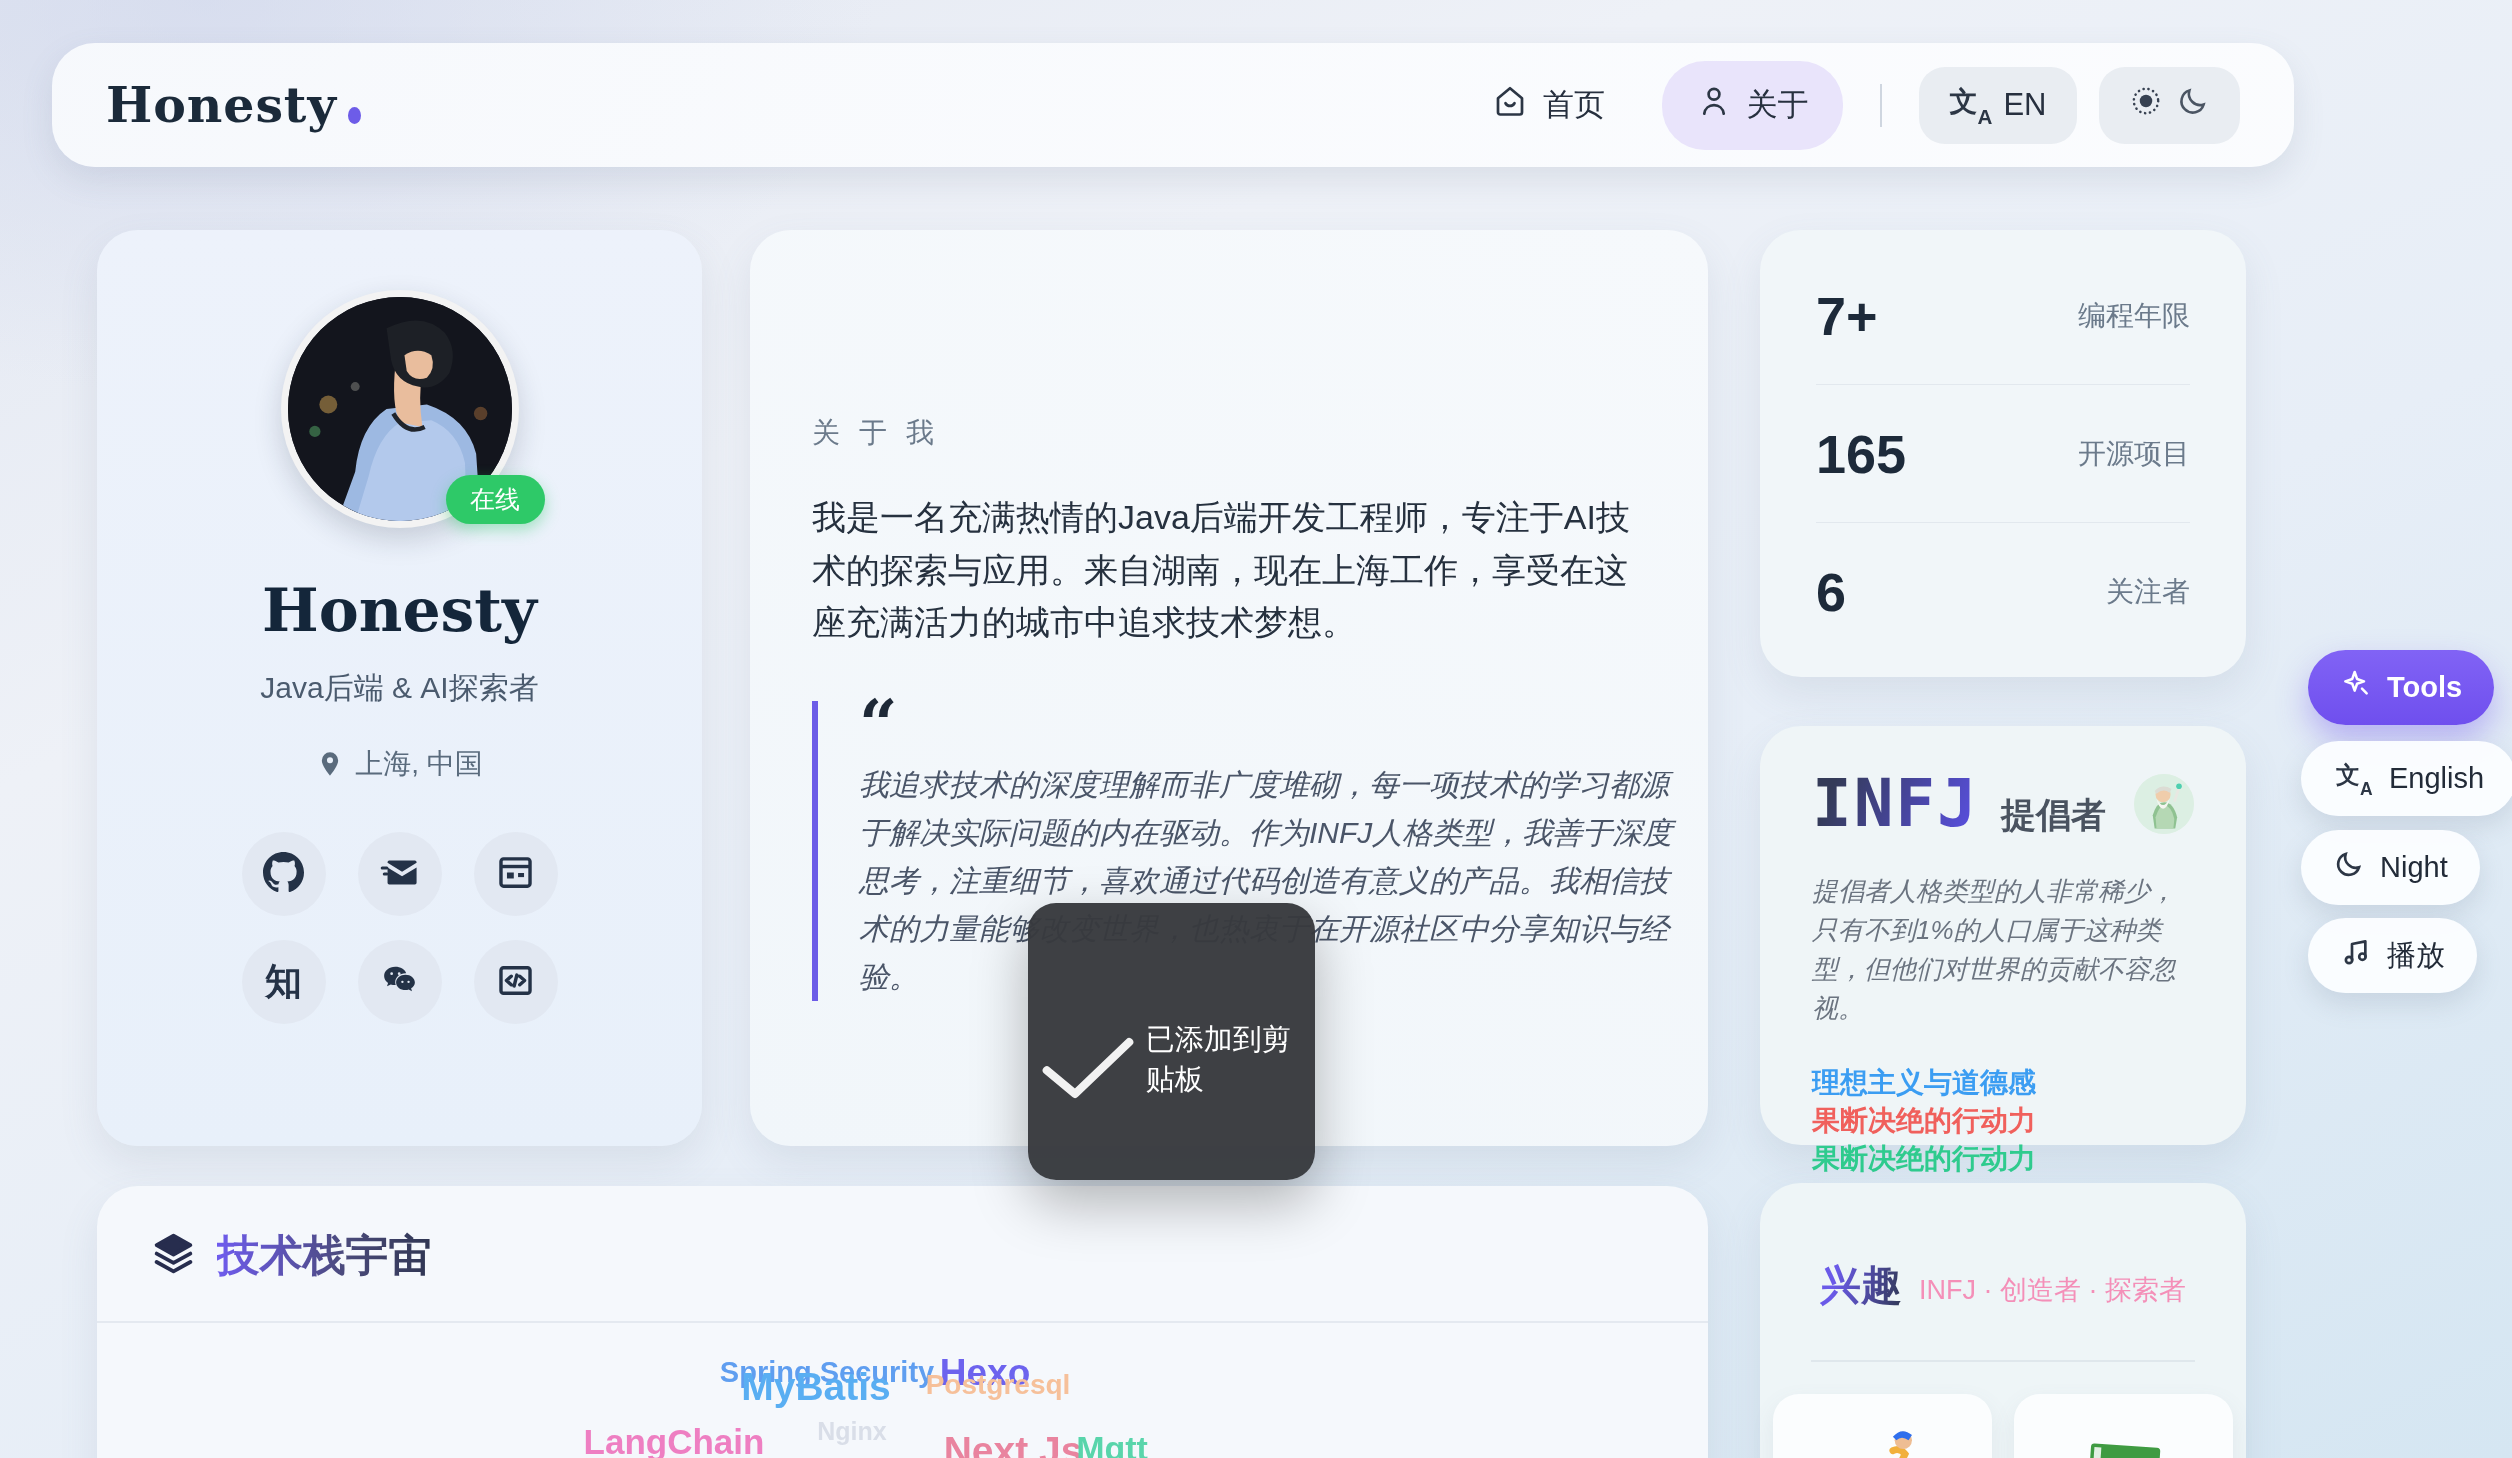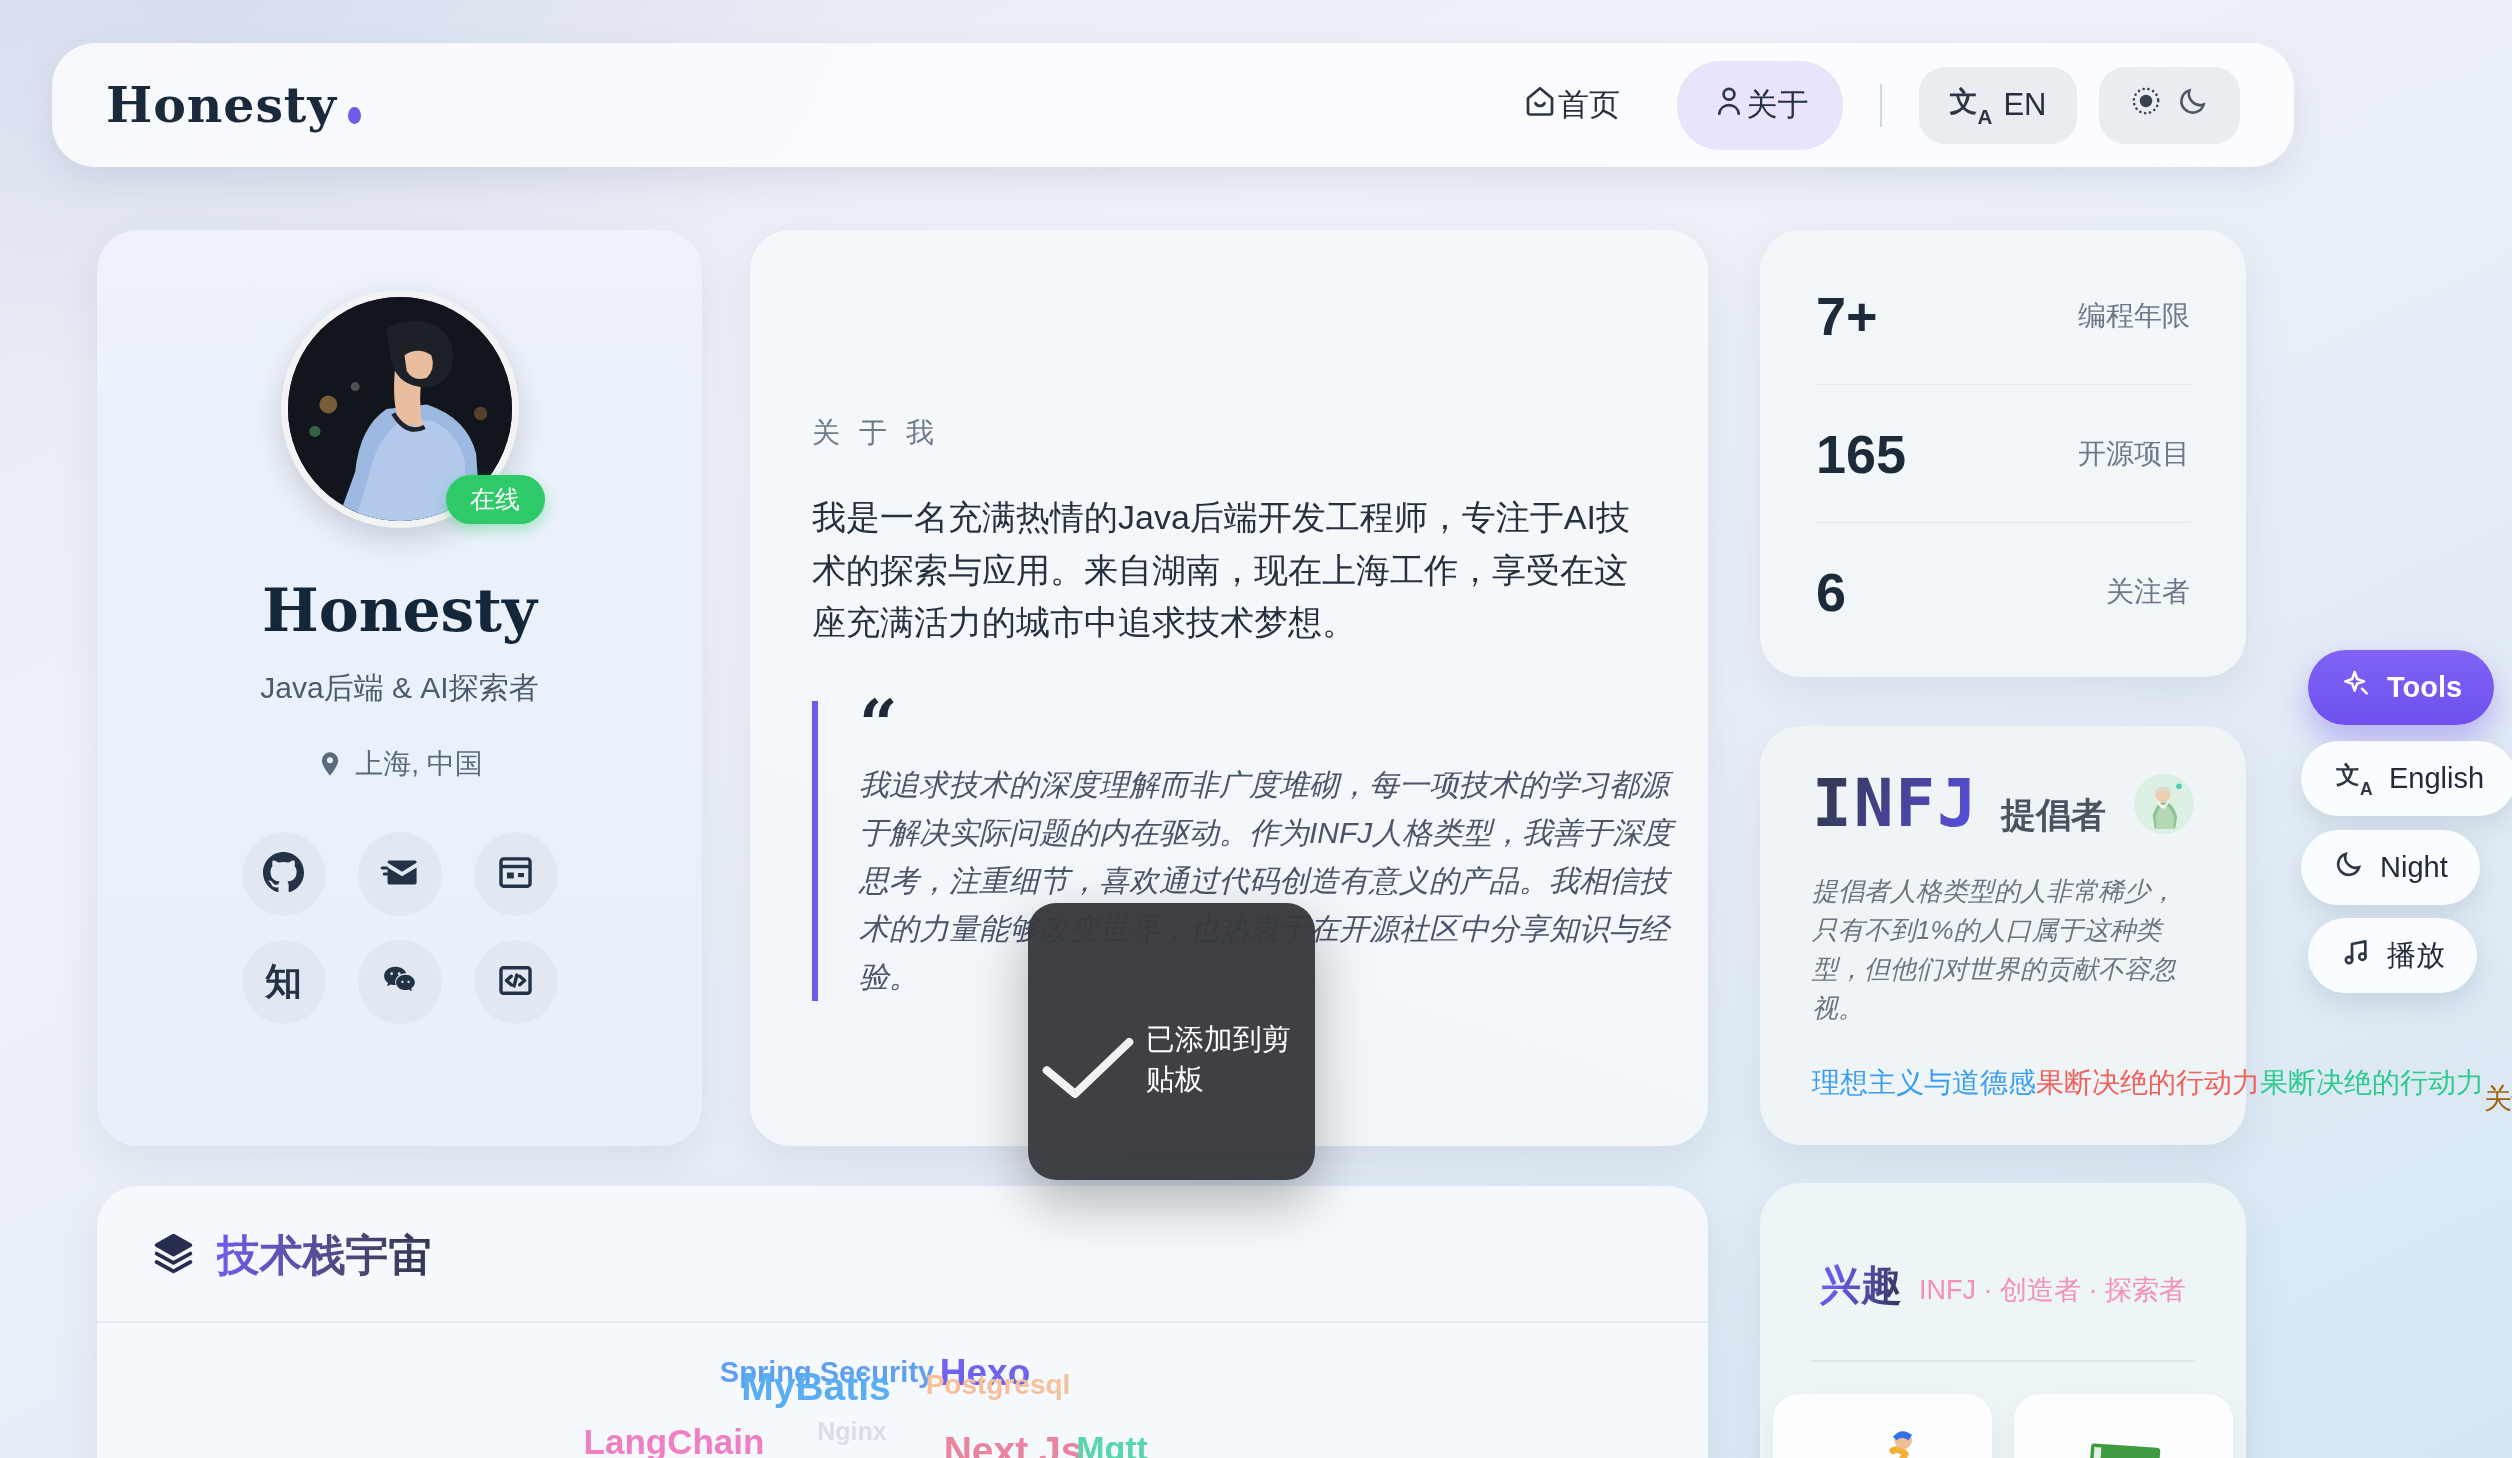--- a/index.html
+++ b/index.html
@@ -18,21 +18,21 @@
   .navbar {
     position:absolute; left:52px; top:43px; width:2242px; height:124px;
     background:linear-gradient(90deg,rgba(248,250,253,.95),rgba(252,253,255,.92));
     border-radius:43px; box-shadow:0 13px 32px rgba(100,116,139,.14);
     display:flex; align-items:center; padding:0 54px;
   }
   .brand { display:flex; align-items:baseline; cursor:pointer; }
   .brand-name { font-family:"DejaVu Serif","Liberation Serif",serif; font-weight:700; font-size:49px; color:#1b2a3a; letter-spacing:0.9px; }
   .brand-dot { width:13px; height:17px; border-radius:50%; background:#6d5ce8; margin-left:11.2px; transform:translateY(1.9px); }
   .nav-right { margin-left:auto; display:flex; align-items:center; gap:22.5px; }
-  .nav-item { display:flex; align-items:center; gap:0; font-size:31px; color:#27303f; padding:22.5px 34px; border-radius:43px; cursor:pointer; }
+  .nav-item { display:flex; align-items:center; gap:15px; font-size:31px; color:#27303f; padding:22.5px 34px; border-radius:43px; cursor:pointer; }
   .nav-item.active { background:#e9e4fb; }
   .nav-item svg { width:36px; height:36px; }
   .nav-divider { width:1.9px; height:43px; background:#cfd6e0; margin:0 15px; }
   .pill-btn { display:flex; align-items:center; gap:13px; height:77px; padding:0 30px; border-radius:26px; background:#e9edf2; font-size:31px; color:#27303f; cursor:pointer; }
   .lang-glyph { position:relative; width:41px; height:37px; }
   .lang-glyph .zh { position:absolute; left:0; top:-3.7px; font-size:28px; font-weight:700; color:#2c3645; }
   .lang-glyph .en { position:absolute; right:-1.9px; bottom:-5.6px; font-size:20.6px; font-weight:700; color:#2c3645; }
   .theme-toggle svg { width:34px; height:34px; }
 
   
@@ -72,21 +72,21 @@
   .stat-label { font-size:28px; color:#6b7a8b; }
 
   
   .infj-card { left:1760px; top:726px; width:486px; height:419px; background:#eff5f7; padding:39px 52px; }
   .infj-head { display:flex; align-items:center; }
   .infj-title { font-family:"DejaVu Sans Mono",monospace; font-size:66px; font-weight:700; letter-spacing:1.9px;
     background:linear-gradient(115deg,#343b58 15%,#574ed8 90%); -webkit-background-clip:text; background-clip:text; color:transparent; }
   .infj-sub { margin-left:22.5px; margin-top:24.4px; font-size:35px; font-weight:700; color:#4a5360; }
   .infj-mascot { margin-left:auto; width:60px; height:60px; border-radius:50%; overflow:hidden; background:#dff0e5; }
   .infj-desc { margin-top:30px; font-style:italic; font-size:26px; color:#6b7480; line-height:1.5; }
-  .traits-grid { margin-top:36px; display:grid; grid-template-columns:1fr 1fr 1fr 1fr; font-size:28px; font-weight:400; }
+  .traits-grid { margin-top:36px; display:grid; grid-template-columns:1fr; font-size:28px; font-weight:700; }
   .trait { white-space:nowrap; }
 
   
   .tech-card { left:97px; top:1186px; width:1611px; height:600px; background:#f5f8fc; }
   .tech-head { display:flex; align-items:center; gap:20.6px; padding:41px 54px 0; }
   .tech-head svg { width:45px; height:45px; }
   .tech-title { font-size:43px; font-weight:800;
     background:linear-gradient(90deg,#6f5cee 0%,#4a4a7a 60%,#2f3652 100%); -webkit-background-clip:text; background-clip:text; color:transparent; }
   .tech-divider { margin-top:36px; height:1.9px; background:#e4e9f0; }
   .cloud { position:absolute; left:0; top:0; width:100%; height:100%; }

